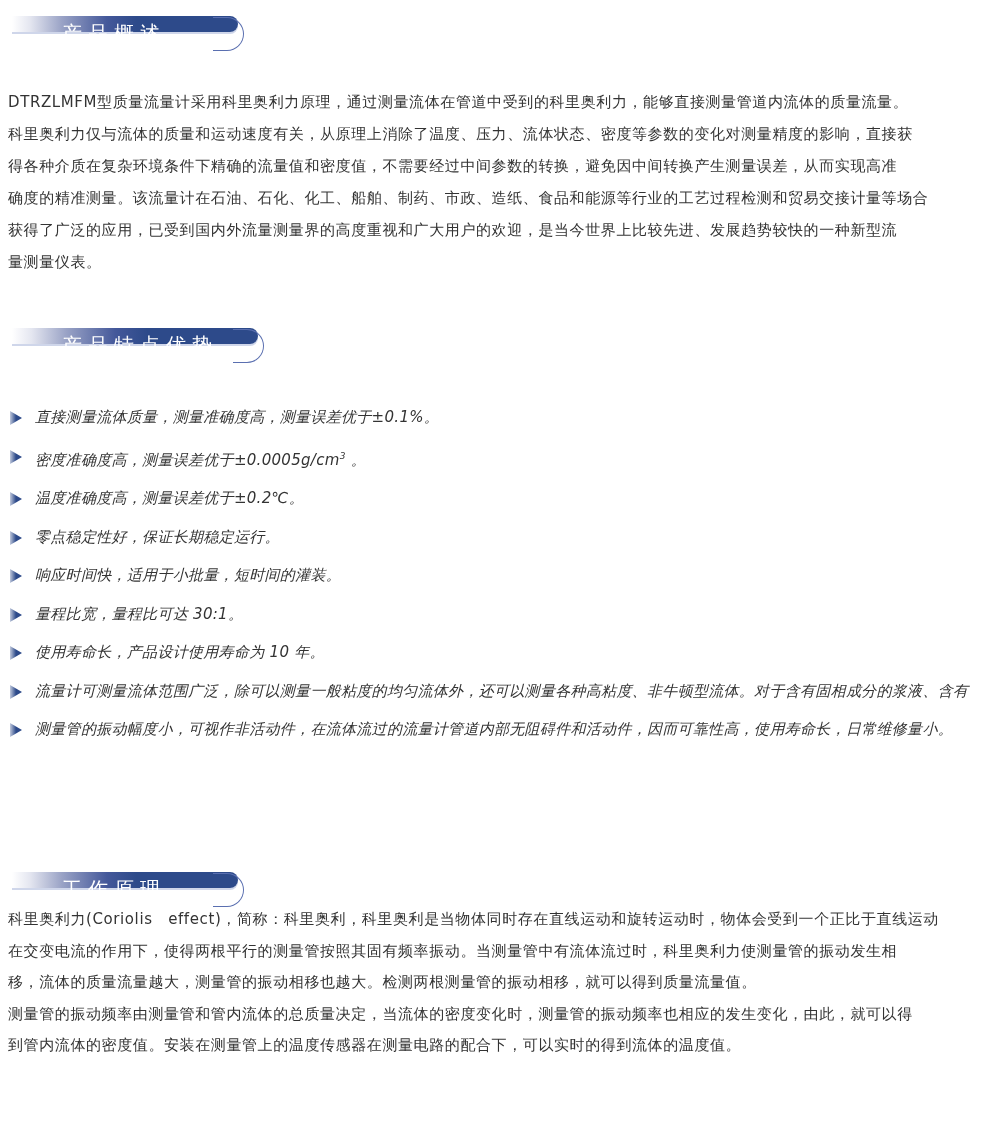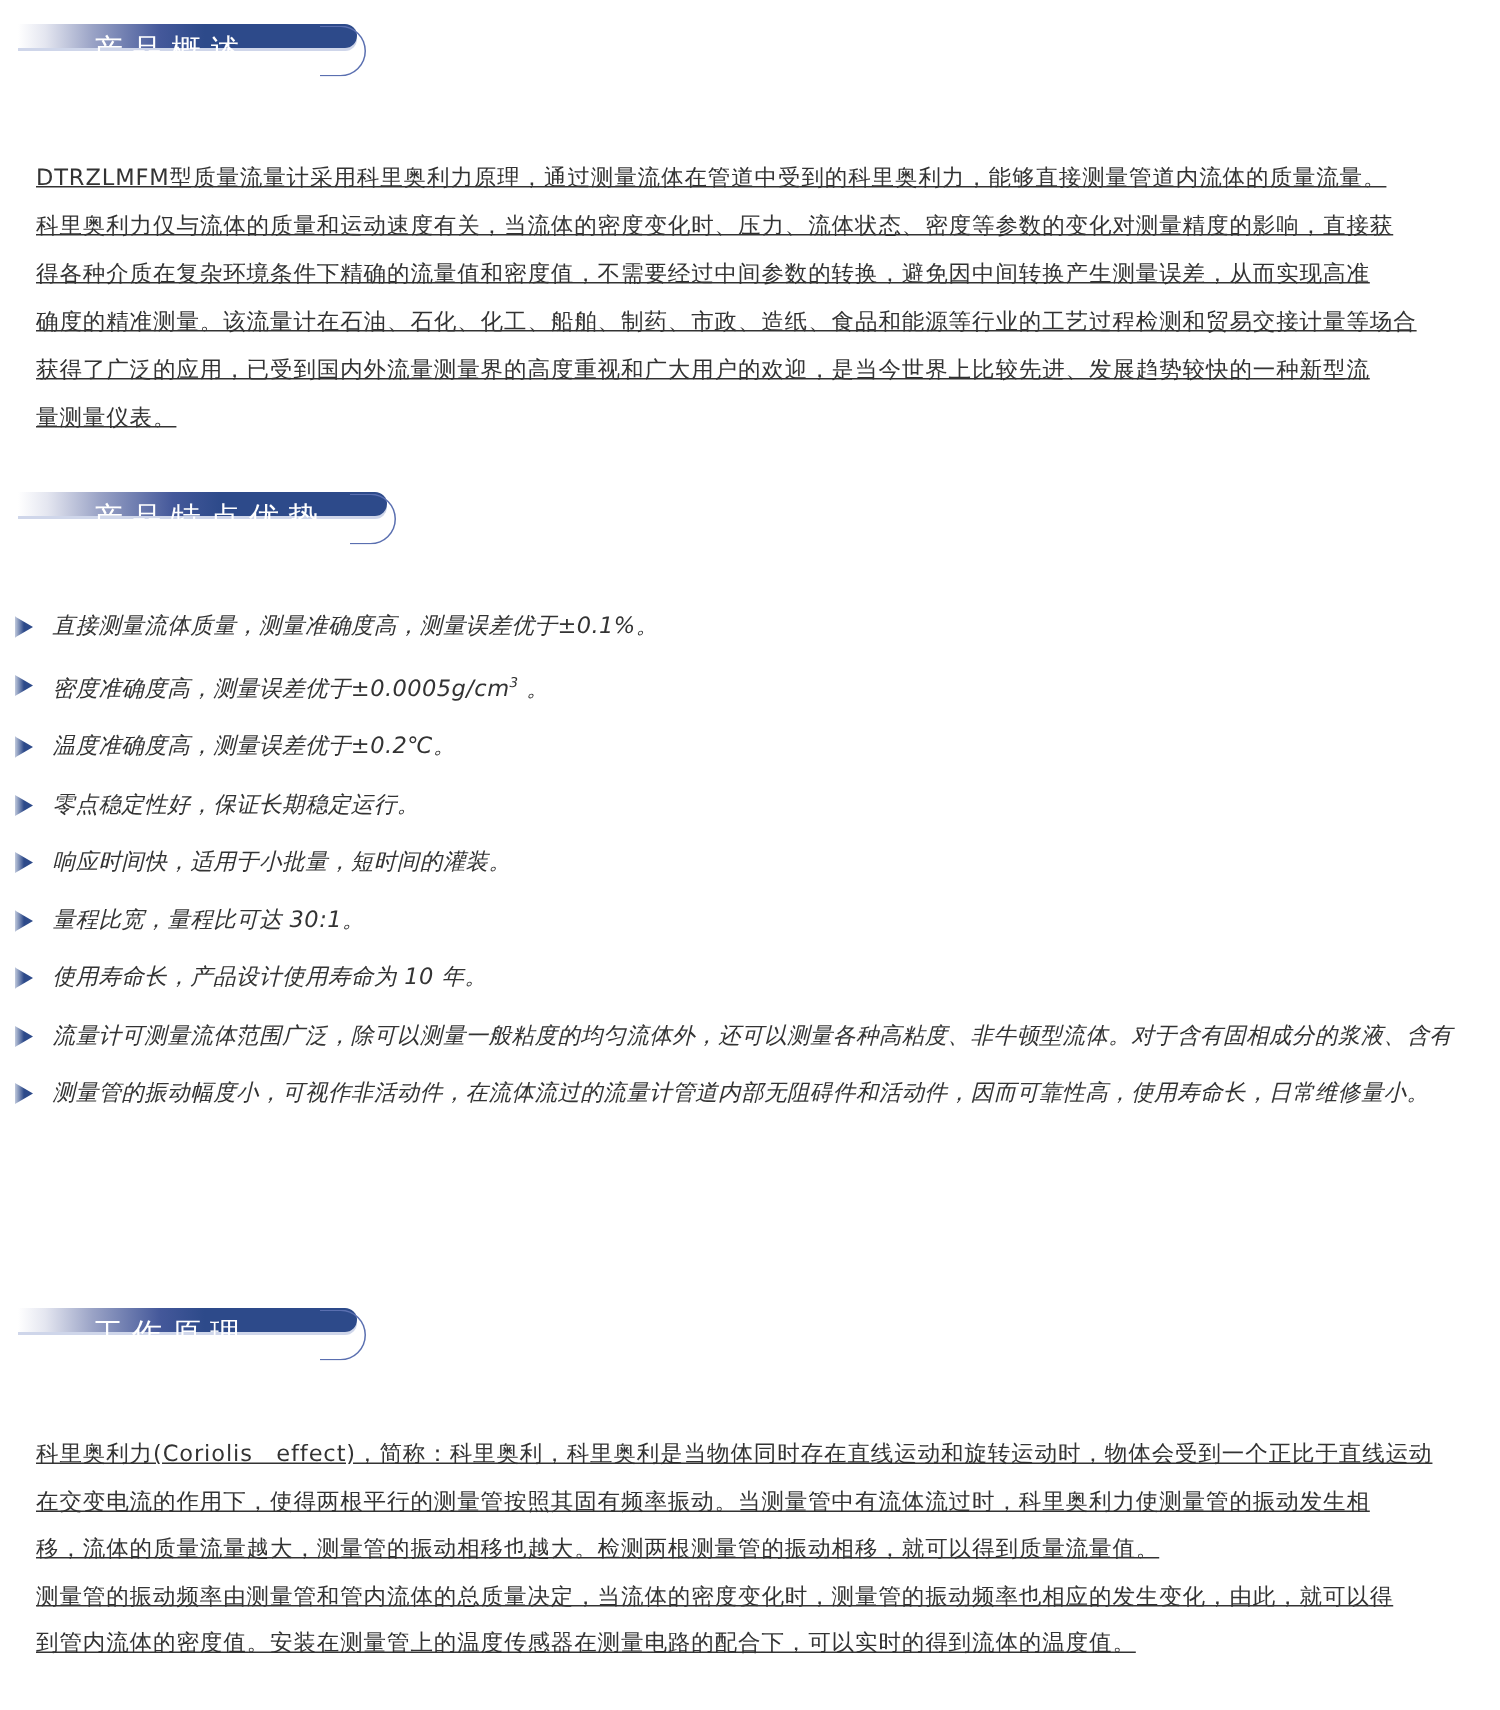--- a/index.html
+++ b/index.html
@@ -22,22 +22,21 @@
     border: 1.5px solid #5a6fb0; border-left: none;
     border-radius: 0 17px 17px 0;
   }
   .banner .title {
     position: absolute; left: 50px; top: 0; line-height: 34px;
     color: #ffffff; font-size: 20px; letter-spacing: 6px;
   }
   .para {
     position: absolute; left: 8px; width: 960px;
     font-size: 15px; line-height: 32px; letter-spacing: 0.6px;
-    margin: 16px;
-    text-decoration: underline;
+    margin: 0;
   }
   .features { position: absolute; left: 8px; top: 398px; width: 985px; margin: 0; padding: 0; list-style: none; font-style: italic; }
   .features li {
     position: relative; padding-left: 27px; font-size: 15px; line-height: 38.5px; letter-spacing: 0.3px;
   }
   .features li .tri {
     position: absolute; left: 2px; top: 13px; width: 0; height: 0;
     border-top: 7px solid transparent; border-bottom: 7px solid transparent;
     border-left: 12px solid #2d4a8a;
   }
@@ -51,21 +50,21 @@
 <body>
 
 <div class="banner" style="top:16px; width:232px;">
   <div class="bar"></div>
   <div class="arc"></div>
   <div class="title">产品概述</div>
 </div>
 
 <div class="para" style="top:86px;">
   <div>DTRZLMFM型质量流量计采用科里奥利力原理，通过测量流体在管道中受到的科里奥利力，能够直接测量管道内流体的质量流量。</div>
-  <div>科里奥利力仅与流体的质量和运动速度有关，当流体的密度变化时、压力、流体状态、密度等参数的变化对测量精度的影响，直接获</div>
+  <div>科里奥利力仅与流体的质量和运动速度有关，从原理上消除了温度、压力、流体状态、密度等参数的变化对测量精度的影响，直接获</div>
   <div>得各种介质在复杂环境条件下精确的流量值和密度值，不需要经过中间参数的转换，避免因中间转换产生测量误差，从而实现高准</div>
   <div>确度的精准测量。该流量计在石油、石化、化工、船舶、制药、市政、造纸、食品和能源等行业的工艺过程检测和贸易交接计量等场合</div>
   <div>获得了广泛的应用，已受到国内外流量测量界的高度重视和广大用户的欢迎，是当今世界上比较先进、发展趋势较快的一种新型流</div>
   <div>量测量仪表。</div>
 </div>
 
 <div class="banner" style="top:328px; width:252px;">
   <div class="bar"></div>
   <div class="arc"></div>
   <div class="title">产品特点优势</div>
@@ -109,19 +108,19 @@
     <span>测量管的振动幅度小，可视作非活动件，在流体流过的流量计管道内部无阻碍件和活动件，因而可靠性高，使用寿命长，日常维修量小。</span>
   </li>
 </ul>
 
 <div class="banner" style="top:872px; width:232px;">
   <div class="bar"></div>
   <div class="arc"></div>
   <div class="title">工作原理</div>
 </div>
 
-<div class="para" style="top:938px; line-height:31.5px;">
+<div class="para" style="top:904px; line-height:31.5px;">
   <div>科里奥利力(Coriolis　effect)，简称：科里奥利，科里奥利是当物体同时存在直线运动和旋转运动时，物体会受到一个正比于直线运动</div>
   <div>在交变电流的作用下，使得两根平行的测量管按照其固有频率振动。当测量管中有流体流过时，科里奥利力使测量管的振动发生相</div>
   <div>移，流体的质量流量越大，测量管的振动相移也越大。检测两根测量管的振动相移，就可以得到质量流量值。</div>
   <div>测量管的振动频率由测量管和管内流体的总质量决定，当流体的密度变化时，测量管的振动频率也相应的发生变化，由此，就可以得</div>
   <div>到管内流体的密度值。安装在测量管上的温度传感器在测量电路的配合下，可以实时的得到流体的温度值。</div>
 </div>
 
 </body></html>

